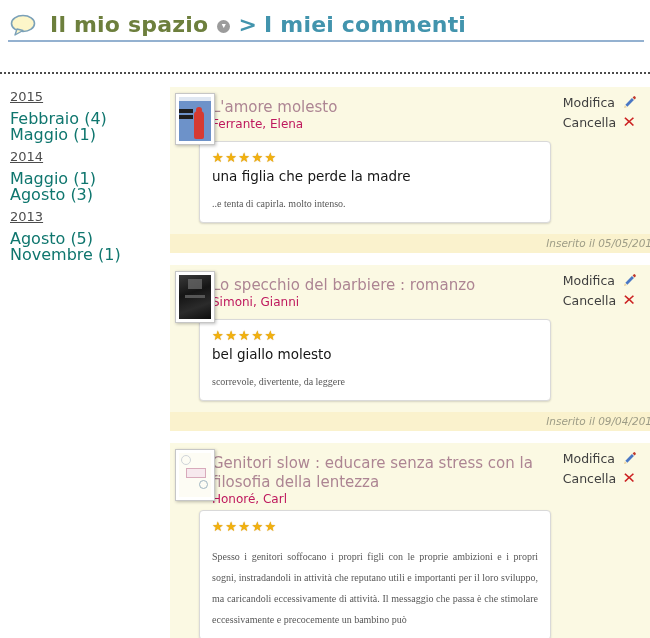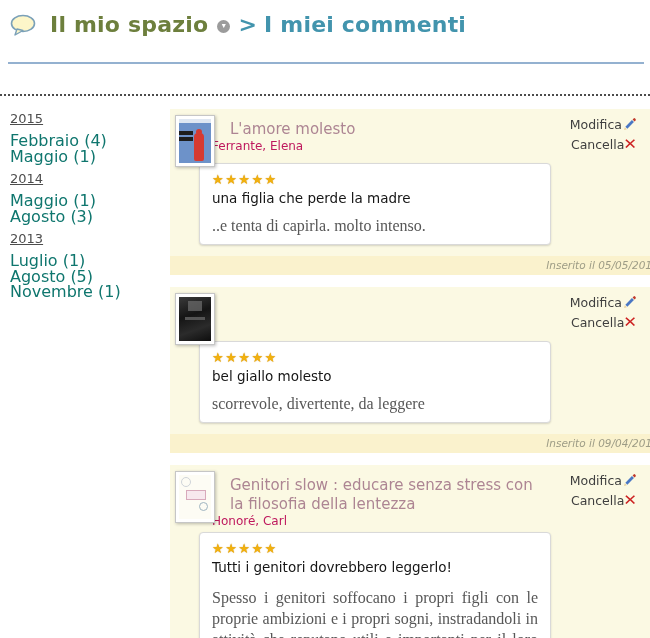--- a/index.html
+++ b/index.html
@@ -3,21 +3,21 @@
 <meta charset="utf-8">
 <style>
   * { margin:0; padding:0; box-sizing:border-box; }
   html,body { background:#fff; }
   .page {
     position:relative; width:650px; height:638px; overflow:hidden;
     background:#fff; font-family:"DejaVu Sans","Liberation Sans",sans-serif;
   }
   
   .hdr {
-    margin:10px 6px 0 8px; padding:2px 0 25px 2px;
+    margin:10px 6px 0 8px; padding:2px 0 3px 2px;
     border-bottom:2px solid #94b1d0;
     display:flex; align-items:center;
   }
   .bubble-icon { width:26px; height:22px; margin-right:14px; flex-shrink:0; }
   .hdr-text { font-size:22px; letter-spacing:.2px; display:flex; align-items:center; gap:7px; }
   .crumb-main { color:#6d7f3d; text-decoration:none; }
   .circle-toggle {
     width:13px; height:13px; border-radius:50%; background:#9b9b9b;
     display:inline-flex; align-items:center; justify-content:center;
     color:#fff; font-size:8px; line-height:1; cursor:pointer; margin:3px 1px 0 2px;
@@ -76,46 +76,46 @@
   }
   .art3 .circ1 { width:10px; height:10px; left:2px; top:2px; }
   .art3 .circ2 { width:9px; height:9px; right:3px; bottom:8px; border-color:#9fb4c0; }
   .art3 .label3 {
     position:absolute; left:7px; top:15px; width:20px; height:10px;
     background:#f7e9ee; border:1px solid #d8aabb;
   }
   .meta { margin-left:34px; padding-top:3px; max-width:330px; }
   .book-title {
     color:#ad8593; font-size:15px; line-height:19px; text-decoration:none;
-    display:block; cursor:pointer;margin-left:18px;
+    display:block; cursor:pointer;
   }
   .book-author { color:#be185d; font-size:12px; margin-top:0; }
   .actions {
     position:absolute; top:8px; right:23px; font-size:12.5px; color:#3f3f3f; z-index:3;
   }
   .action-row {
-    display:flex; align-items:center; justify-content:flex-end; gap:0;
+    display:flex; align-items:center; justify-content:flex-start; gap:7px;
     margin-bottom:5px; cursor:pointer;
   }
   .pencil-icon { width:15px; height:15px; }
   .x-icon { color:#cc2222; font-size:15px; font-weight:bold; line-height:1; transform:scaleX(1.1); }
   .review-box {
     position:relative; z-index:1;
     background:#fff; border:1px solid #d9d9d9; border-radius:4px;
     box-shadow:0 1px 2px rgba(0,0,0,.15);
     margin:4px 0 11px 29px; width:352px; padding:8px 12px 9px;
   }
   .stars {
     color:#f2b10e; font-size:13px; letter-spacing:1.5px;
     text-shadow:0 0 1px #bd7f07;
   }
   .review-title { font-weight:normal; font-size:13.5px; color:#161616; margin-top:3px; }
   .review-body {
     font-family:"Liberation Serif","DejaVu Serif",serif;
-    font-size:16px; color:#575757; margin-top:10px; line-height:19px;
+    font-size:10px; color:#575757; margin-top:10px; line-height:19px;
   }
   .justify { text-align:justify; line-height:21px; margin-top:12px; }
   .card-footer {
     background:#faf2cd; text-align:right; font-style:italic;
     font-size:10.5px; color:#9d9c86; padding:3px 8px 4px;
     white-space:nowrap; overflow:hidden;
   }
 </style>
 </head>
 <body>
@@ -140,21 +140,20 @@
   <div class="content">
 
     <aside class="sidebar">
       <div class="year">2015</div>
       <a class="month">Febbraio (4)</a>
       <a class="month">Maggio (1)</a>
       <div class="year">2014</div>
       <a class="month">Maggio (1)</a>
       <a class="month">Agosto (3)</a>
       <div class="year">2013</div>
-      <a class="month">Luglio (1)</a>
       <a class="month">Agosto (5)</a>
       <a class="month">Novembre (1)</a>
     </aside>
 
     <main class="main">
 
       <article class="card">
         <div class="card-head">
           <div class="cover">
             <div class="cover-inner art1">
@@ -188,20 +187,24 @@
           <p class="review-body">..e tenta di capirla. molto intenso.</p>
         </div>
         <div class="card-footer">Inserito il 05/05/201</div>
       </article>
 
       <article class="card">
         <div class="card-head">
           <div class="cover">
             <div class="cover-inner art2"></div>
           </div>
+          <div class="meta">
+            <a class="book-title">Lo specchio del barbiere : romanzo</a>
+            <div class="book-author">Simoni, Gianni</div>
+          </div>
           <div class="actions">
             <div class="action-row">
               <span>Modifica</span>
               <svg class="pencil-icon" viewBox="0 0 16 16">
                 <path d="M2.2 13.8 L3 10.9 L5.1 13 Z" fill="#e9cf96"></path>
                 <path d="M3.6 10.3 L10.6 3.3 L12.7 5.4 L5.7 12.4 Z" fill="#4a77c4"></path>
                 <path d="M11.3 2.6 L12.4 1.5 Q13.2 0.8 14 1.6 L14.4 2 Q15.2 2.8 14.5 3.6 L13.4 4.7 Z" fill="#c0392b"></path>
               </svg>
             </div>
             <div class="action-row">
@@ -241,20 +244,19 @@
               </svg>
             </div>
             <div class="action-row">
               <span>Cancella</span>
               <span class="x-icon">✕</span>
             </div>
           </div>
         </div>
         <div class="review-box">
           <div class="stars">★★★★★</div>
-          <div class="review-title">Tutti i genitori dovrebbero leggerlo!</div>
           <p class="review-body justify">Spesso i genitori soffocano i propri figli con le proprie ambizioni e i propri sogni, instradandoli in attività che reputano utili e importanti per il loro sviluppo, ma caricandoli eccessivamente di attività. Il messaggio che passa è che stimolare eccessivamente e precocemente un bambino può</p>
         </div>
       </article>
 
     </main>
   </div>
 </div>
 
 </body></html>

